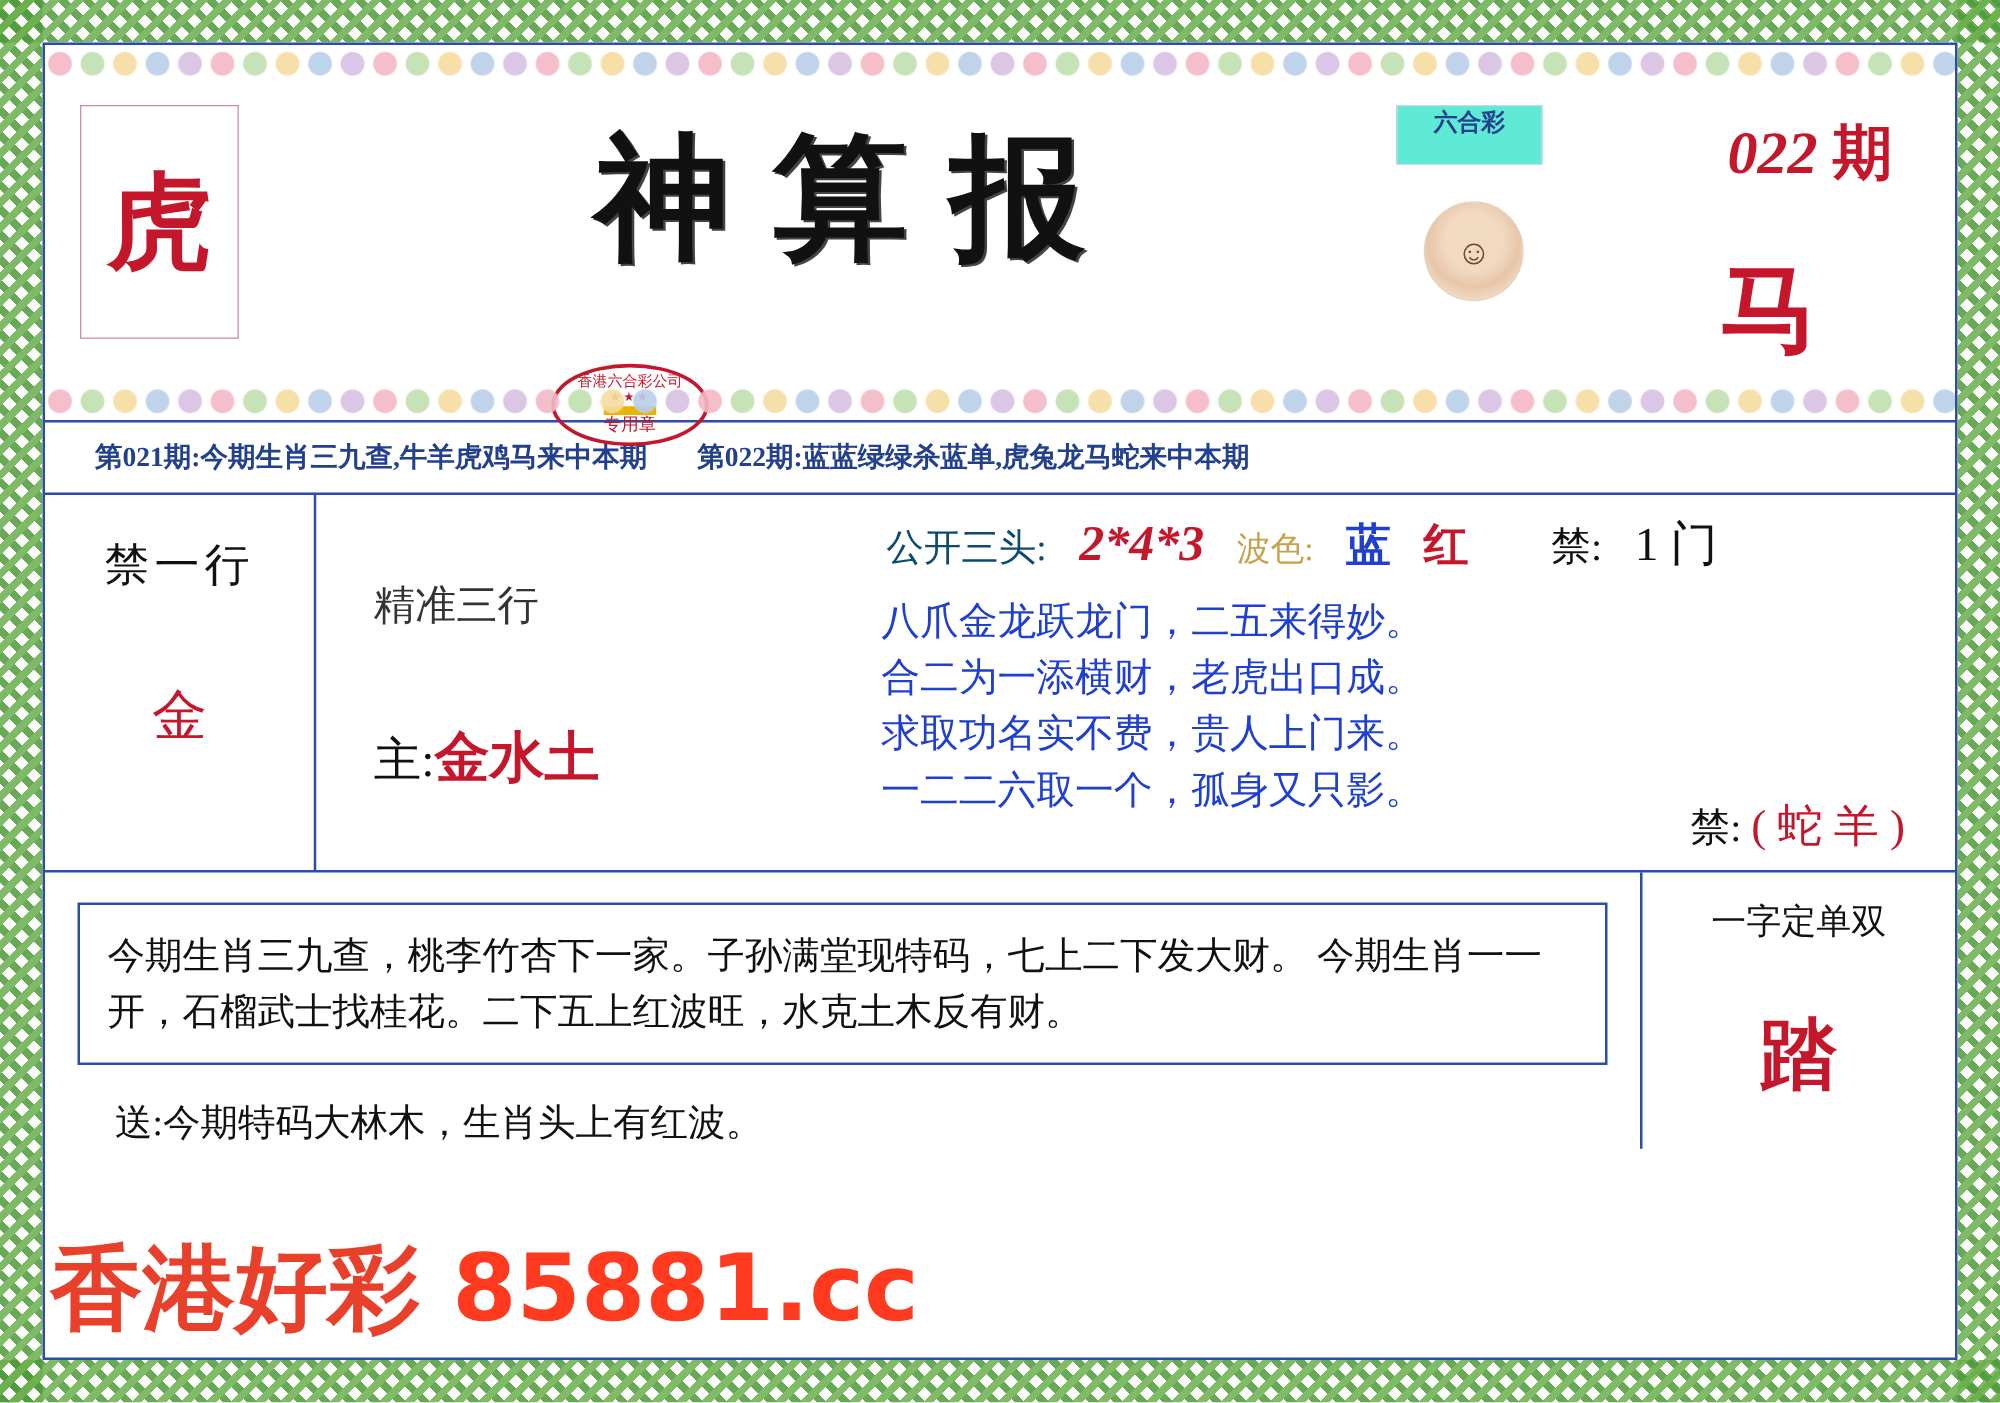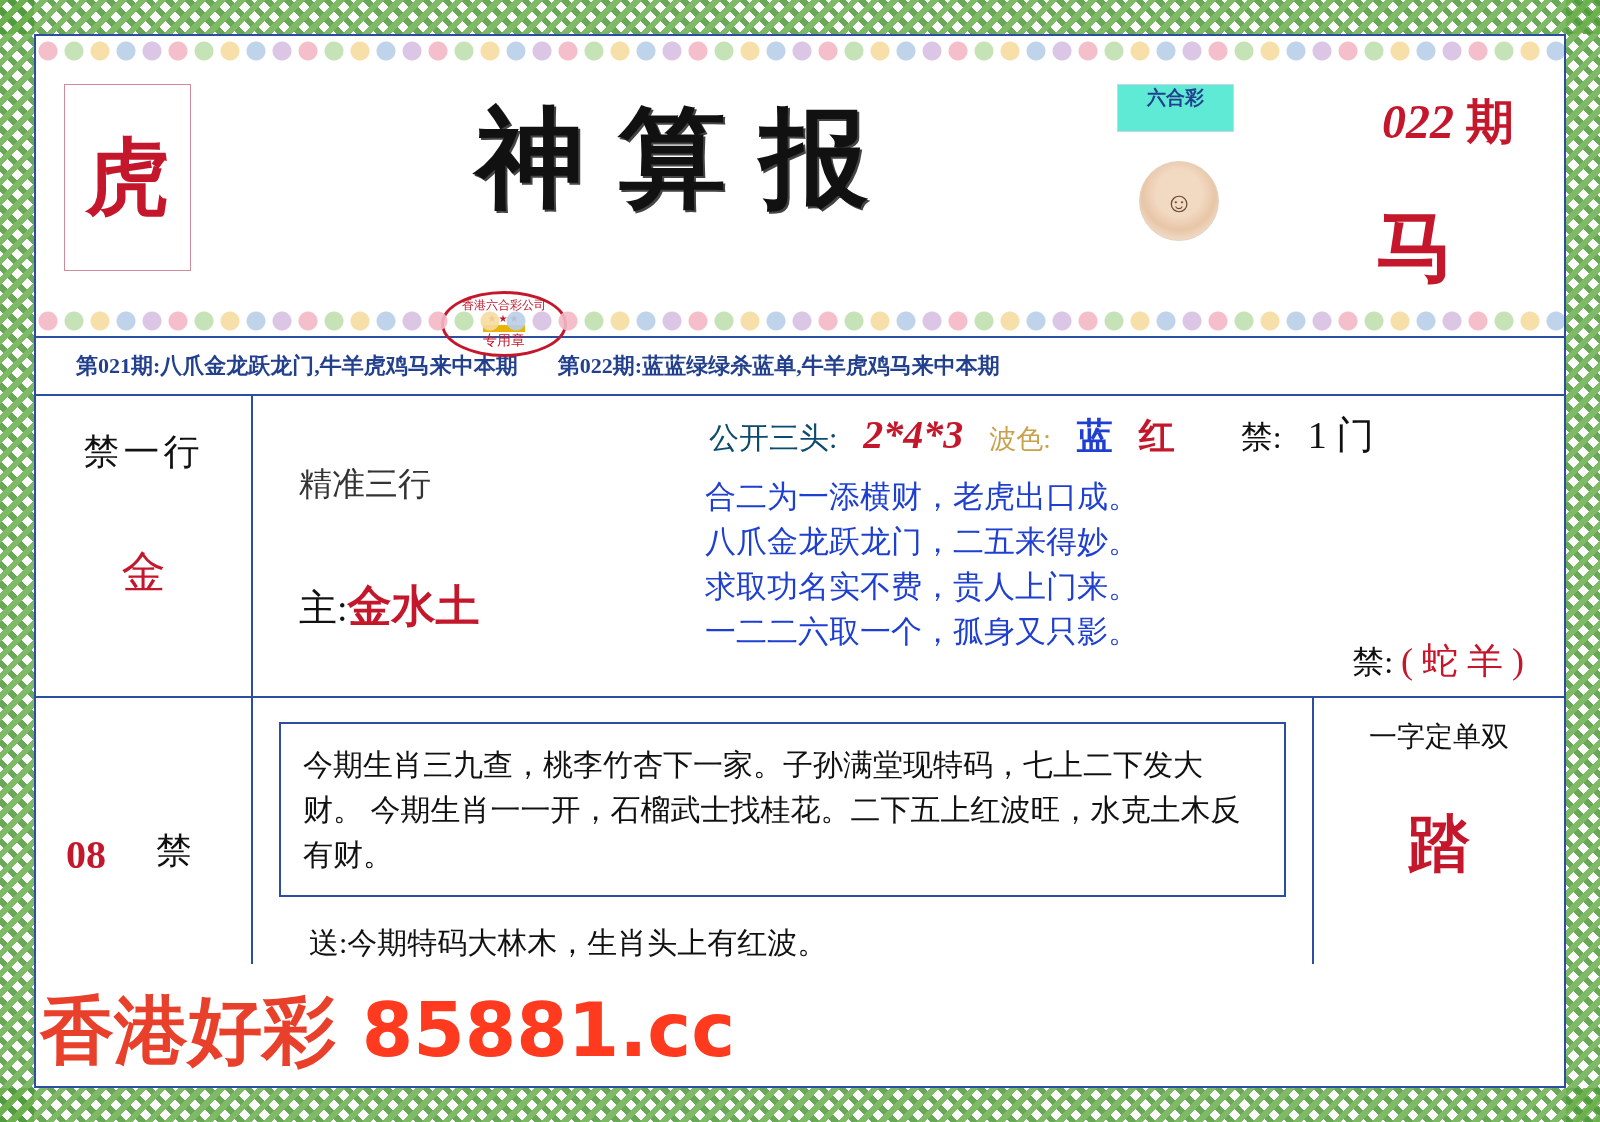--- a/index.html
+++ b/index.html
@@ -227,22 +227,22 @@
           <span class="num">022</span>
           <span>期</span>
         </div>
 
         <div class="zodiac-right">马</div>
       </div>
       <div class="floral"></div>
     </div>
 
     <div class="banner">
-      <div class="b1">第021期:八爪金龙跃龙门,牛羊虎鸡马来中本期</div>
-      <div class="b2">第022期:蓝蓝绿绿杀蓝单,牛羊虎鸡马来中本期</div>
+      <div class="b1">第021期:今期生肖三九查,牛羊虎鸡马来中本期</div>
+      <div class="b2">第022期:蓝蓝绿绿杀蓝单,虎兔龙马蛇来中本期</div>
     </div>
 
     <div class="mid">
 
       <div class="col-ban">
         <div class="t">禁一行</div>
         <div class="v">金</div>
       </div>
 
       <div class="col-three">
@@ -257,38 +257,34 @@
           <span class="lab">公开三头:</span>
           <span class="nums">2*4*3</span>
           <span class="boselab">波色:</span>
           <span class="blue">蓝</span>
           <span class="red">红</span>
           <span class="jin">禁:</span>
           <span class="jinv">1 门</span>
         </div>
 
         <div class="verse">
+          <div>八爪金龙跃龙门，二五来得妙。</div>
           <div>合二为一添横财，老虎出口成。</div>
-          <div>八爪金龙跃龙门，二五来得妙。</div>
           <div>求取功名实不费，贵人上门来。</div>
           <div>一二二六取一个，孤身又只影。</div>
         </div>
 
         <div class="jin2">
           <span>禁:</span>
           <span class="animals">( 蛇  羊 )</span>
         </div>
       </div>
     </div>
 
     <div class="bottom">
-      <div class="b-left">
-        <span class="badge">08</span>
-        <span class="jinlab">禁</span>
-      </div>
 
       <div class="b-center">
         <div class="para-box">今期生肖三九查，桃李竹杏下一家。子孙满堂现特码，七上二下发大财。 今期生肖一一开，石榴武士找桂花。二下五上红波旺，水克土木反有财。</div>
         <div class="para2">送:今期特码大林木，生肖头上有红波。</div>
       </div>
 
       <div class="b-right">
         <div class="t">一字定单双</div>
         <div class="v">踏</div>
       </div>

